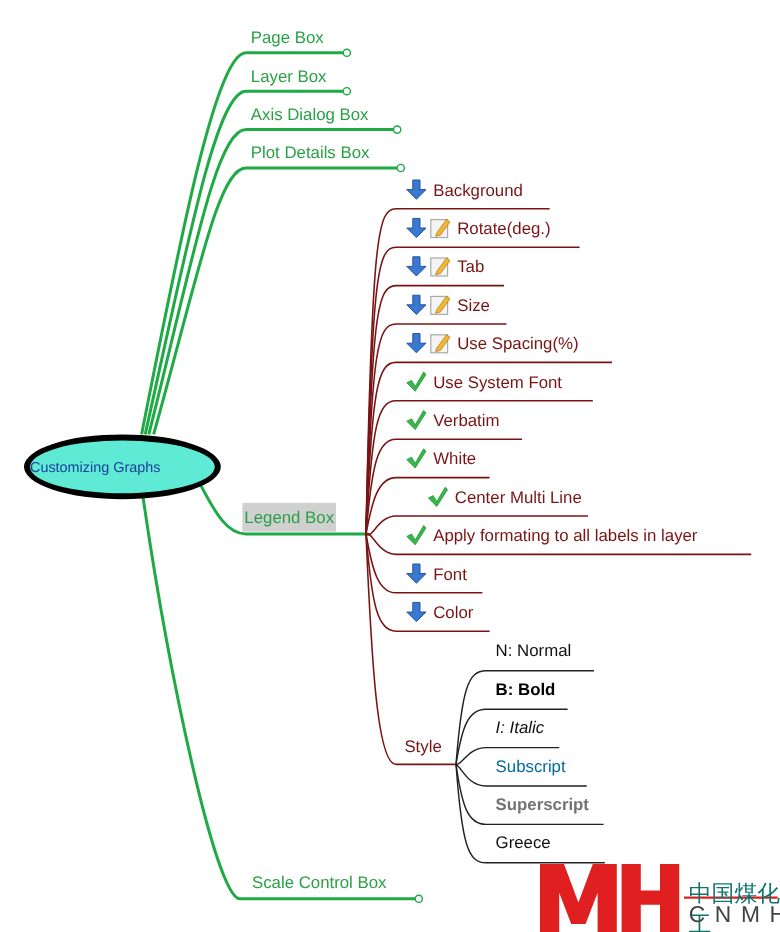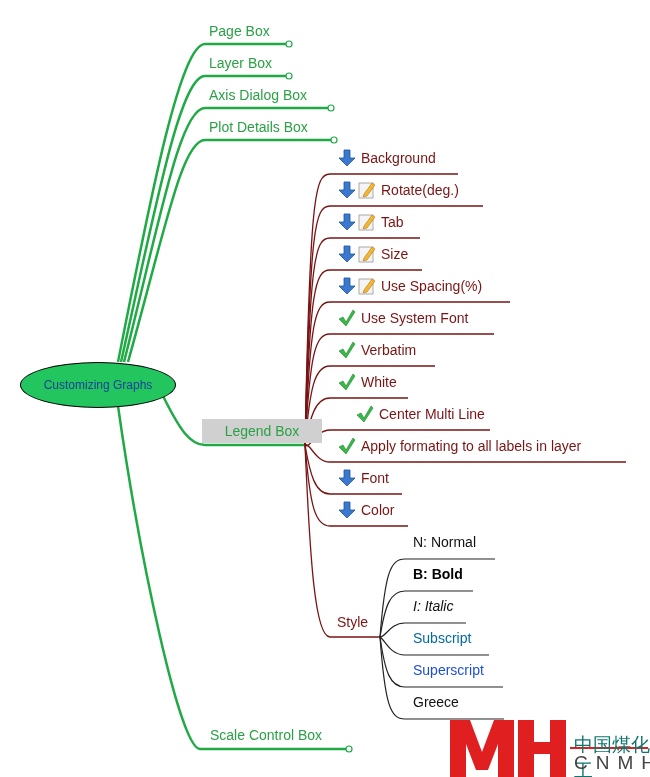--- a/index.html
+++ b/index.html
@@ -1,22 +1,22 @@
 <!DOCTYPE html>
 <html><head>
 <meta charset="utf-8">
 <style>
   html, body { margin:0; padding:0; background:#ffffff; }
   body { width:650px; height:777px; position:relative; overflow:hidden; font-family:"Liberation Sans", sans-serif; }
   svg.edges { position:absolute; left:0; top:0; }
   .lbl { position:absolute; font-size:14px; white-space:nowrap; line-height:16px; }
   .green { color:#2aa146; }
   .black { color:#111; }
-  .root { position:absolute; left:20px; top:362px; width:154px; height:44px; border:1px solid #000000; border-radius:50%; background:#22c55e; display:flex; align-items:center; justify-content:center; font-size:12px; color:#1d3f9a; }
-  .legend-box { position:absolute; left:202px; top:419px; width:120px; height:24px; background:#d0d0d0; color:#2aa146; font-size:14px; display:flex; align-items:center; justify-content:center; }
+  .root { position:absolute; left:20px; top:362px; width:154px; height:44px; border:5px solid #000000; border-radius:50%; background:#5eead4; display:flex; align-items:center; font-size:12px; color:#1d3f9a; }
+  .legend-box { position:absolute; left:202px; top:419px; width:78px; height:24px; background:#d0d0d0; color:#2aa146; font-size:14px; display:flex; align-items:center; justify-content:center; }
   .ico { display:inline-block; width:18px; height:18px; vertical-align:middle; margin-right:2px; }
   .item { position:absolute; display:flex; align-items:center; font-size:14px; color:#7a1414; white-space:nowrap; }
   .item span.t { margin-left:3px; }
   .logo { position:absolute; left:450px; top:716px; width:200px; height:61px; }
   .wx { position:absolute; left:390px; top:733px; color:#ef4444; font-size:16px;margin-top:48px; }
 </style>
 </head>
 <body>
 
 <svg class="edges" width="650" height="777">
@@ -172,21 +172,21 @@
     </div>
     <div class="item black" style="left: 413px; top: 566px; color: #000000; font-weight: bold;">
       <span>B: Bold</span>
     </div>
     <div class="item black" style="left: 413px; top: 598px; color: rgb(17, 17, 17); font-style: italic;">
       <span>I: Italic</span>
     </div>
     <div class="item black" style="left: 413px; top: 630px; color: #0369a1;">
       <span>Subscript</span>
     </div>
-    <div class="item black" style="left: 413px; top: 662px; color: #1d4ed8;">
+    <div class="item black" style="left: 413px; top: 662px; color: #737373; font-weight: bold;">
       <span>Superscript</span>
     </div>
     <div class="item black" style="left: 413px; top: 694px; color: rgb(17, 17, 17);">
       <span>Greece</span>
     </div>
   </div>
 
 <div class="wx"><span>☺</span> <span>微信</span></div>
 <div class="logo">
   <svg width="200" height="61">

